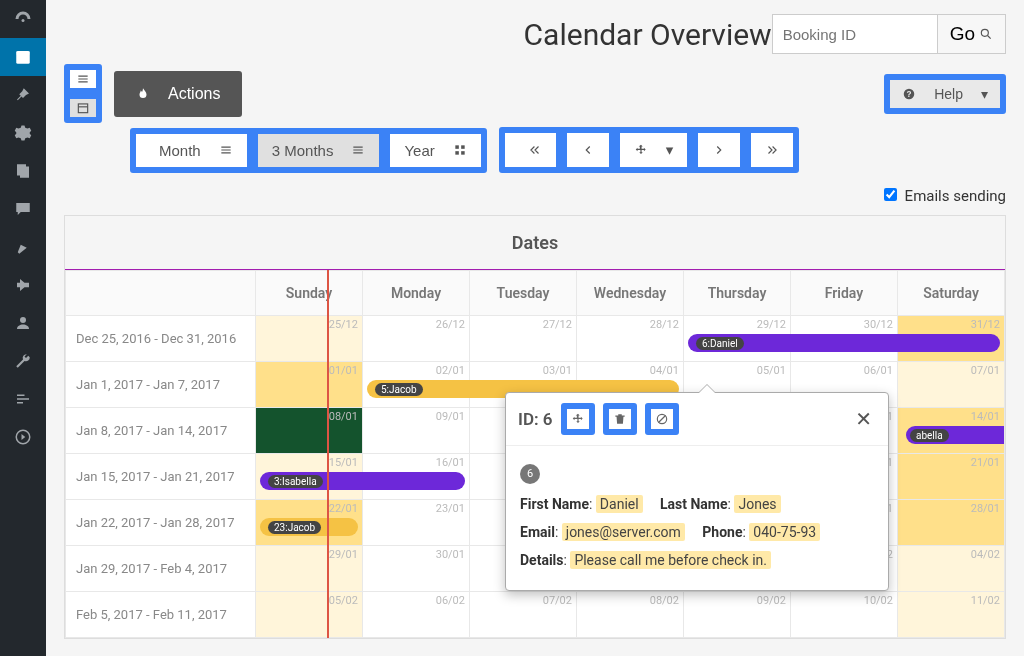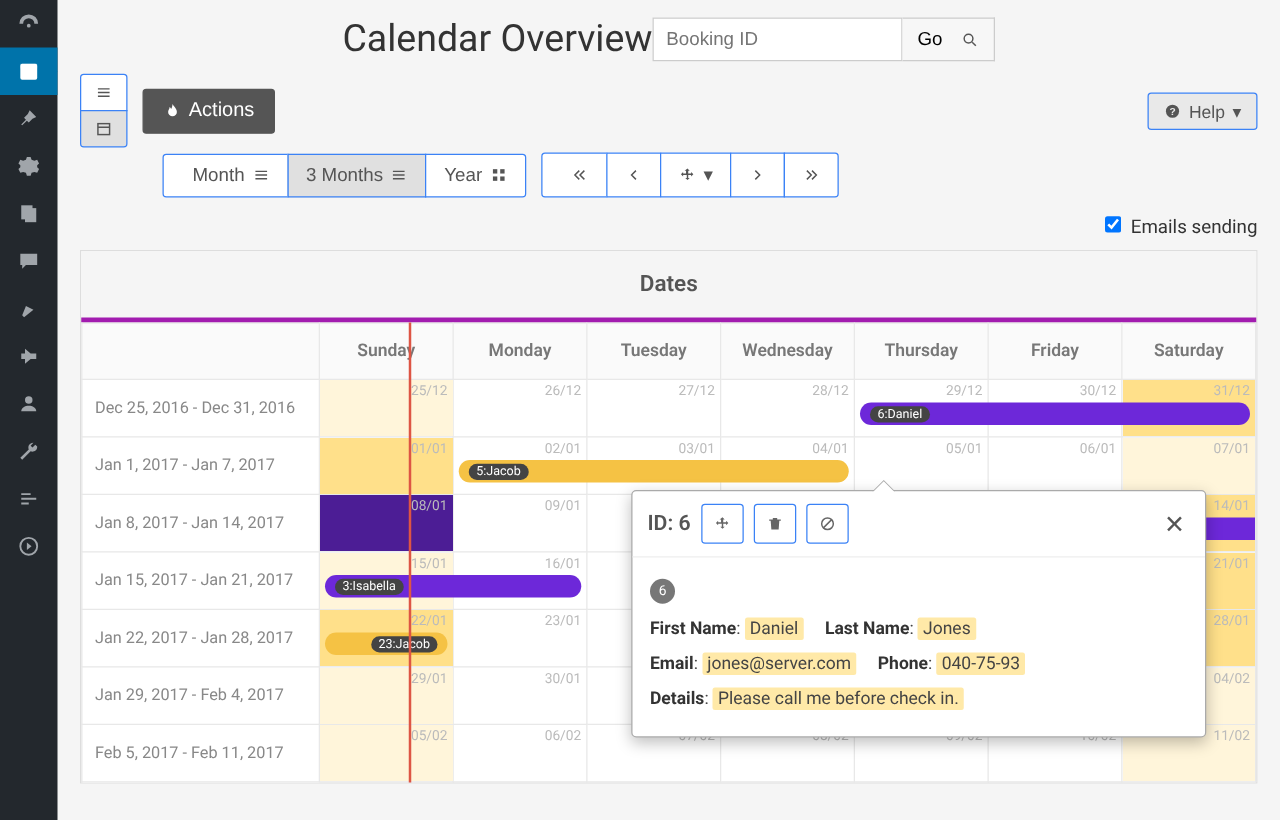--- a/index.html
+++ b/index.html
@@ -7,69 +7,69 @@
 
 
 .sidebar { position: fixed; left: 0; top: 0; width: 46px; height: 100vh; background: #23282d; display: flex; flex-direction: column; }
 .sidebar .side-item { width: 46px; height: 38px; display: flex; align-items: center; justify-content: center; color: #a0a5aa; cursor: pointer; position: relative; }
 .sidebar .side-item.active { background: #0073aa; color: #fff; }
 .sidebar .side-item.active::after { content: ""; position: absolute; right: -6px; top: 50%; transform: translateY(-50%); border: 6px solid transparent; border-left-color: #0073aa; }
 .sidebar .side-item svg { width: 18px; height: 18px; fill: currentColor; }
 
 
 .page { margin-left: 46px; padding: 14px 18px 0 18px; }
-.page-header { display: flex; align-items: center; justify-content: center; margin-bottom: 10px; }
+.page-header { display: flex; align-items: center; justify-content: flex-end; margin-bottom: 10px; }
 .page-title { font-size: 30px; font-weight: 400; color: #333; }
 .search-wrap { display: flex; }
-.search-input { border: 1px solid #ccc; background: #fff; padding: 8px 10px; font-size: 15px; width: 200px; color: #555; }
-.search-go { border: 1px solid #ccc; border-left: none; background: #f7f7f7; padding: 8px 12px; font-size: 15px; cursor: pointer; display: flex; align-items: center; gap: 15px; }
+.search-input { border: 1px solid #ccc; background: #fff; padding: 8px 10px; font-size: 15px; width: 166px; color: #555; }
+.search-go { border: 1px solid #ccc; border-left: none; background: #f7f7f7; padding: 8px 12px; font-size: 19px; cursor: pointer; display: flex; align-items: center; gap: 4px; }
 .search-go svg { width: 14px; height: 14px; fill: #555; }
 
 
 .toolbar-row { display: flex; align-items: center; gap: 12px; margin-bottom: 4px; }
-.btn { border: 1px solid #3b82f6; background: #fff; padding: 6px 12px; font-size: 14px; cursor: pointer; display: inline-flex; align-items: center; gap: 6px; border-radius: 3px; color: #555; text-align: right; }
+.btn { border: 6px solid #3b82f6; background: #fff; padding: 6px 12px; font-size: 14px; cursor: pointer; display: inline-flex; align-items: center; gap: 18px; border-radius: 3px; color: #555; text-align: right; }
 .btn-group { display: inline-flex; }
 .btn-group .btn { border-radius: 0; margin-left: -1px; }
 .btn-group .btn:first-child { border-radius: 3px 0 0 3px; margin-left: 0; padding-left: 23px; }
 .btn-group .btn:last-child { border-radius: 0 3px 3px 0; }
 .btn.dark { background: #555; color: #fff; border-color: #555; font-size: 16px; padding: 8px 16px; }
 .btn.active { background: #e0e0e0; }
 .btn svg { width: 14px; height: 14px; fill: currentColor; }
 
 .view-toggle { display: flex; flex-direction: column; }
 .view-toggle .btn { width: 38px; height: 30px; padding: 0; justify-content: center; border-radius: 3px 3px 0 0; }
 .view-toggle .btn:last-child { border-radius: 0 0 3px 3px; margin-top: -1px; background: #e0e0e0; }
 
 .toolbar-row2 { display: flex; align-items: center; gap: 12px; margin-bottom: 8px; padding-left: 66px; }
 .range-btn { padding: 8px 14px; font-size: 15px; }
 
 .emails-row { text-align: right; padding: 6px 0 10px 0; font-size: 15px; color: #333; }
 .emails-row input { margin-right: 4px; }
 
 
 .cal-container { border: 1px solid #ddd; background: #fff; }
-.dates-header { background: #f5f5f5; text-align: center; font-size: 18px; font-weight: 600; color: #555; padding: 16px 0; border-bottom: 4px solid #a21caf; }
+.dates-header { background: #f5f5f5; text-align: center; font-size: 18px; font-weight: 600; color: #555; padding: 16px 0; border-bottom: 1px solid #a21caf; }
 .cal-table { width: 100%; border-collapse: collapse; table-layout: fixed; position: relative; }
 .cal-table th, .cal-table td { border: 1px solid #e8e8e8; }
 .cal-table thead th { background: #fafafa; font-weight: 600; color: #777; padding: 14px 6px; font-size: 14px; }
 .cal-table thead th:first-child { width: 190px; }
 .cal-table tbody th { width: 190px; background: #fff; text-align: left; padding: 14px 10px; font-weight: 400; color: #888; font-size: 13px; }
 .cal-table tbody td { height: 46px; position: relative; padding: 0; vertical-align: top; }
 .daynum { position: absolute; top: 2px; right: 4px; font-size: 11px; color: #bbb; pointer-events: none; }
 .col-sun { background: #fff5da; }
 .col-sat { background: #fff5da; }
 .today-line { position: absolute; top: 0; bottom: 0; left: 190px; width: 0; border-left: 2px solid #d54; margin-left: 72px; z-index: 3; }
 
 .bar { position: absolute; height: 18px; border-radius: 10px; font-size: 11px; color: #fff; display: flex; align-items: center; padding: 0 8px; top: 18px; white-space: nowrap; z-index: 2; overflow: hidden; }
 .bar-blue { background: #6d28d9; }
 .bar-yellow { background: #f5c244; color: #333; }
 .pill { background: #444; color: #fff; border-radius: 9px; padding: 1px 6px; font-size: 10px; }
 
 
-.popover { position: absolute; background: #fff; border: 1px solid #aaa; border-radius: 4px; box-shadow: 0 4px 12px rgba(0,0,0,0.25); width: 460px; z-index: 10; left: 505px; top: 392px; }
+.popover { position: absolute; background: #fff; border: 1px solid #aaa; border-radius: 4px; box-shadow: 0 4px 12px rgba(0,0,0,0.25); width: 384px; z-index: 10; left: 505px; top: 392px; }
 .popover::before { content: ""; position: absolute; top: -9px; left: 192px; border: 9px solid transparent; border-bottom-color: #aaa; border-top: none; }
 .popover::after { content: ""; position: absolute; top: -8px; left: 192px; border: 9px solid transparent; border-bottom-color: #fff; border-top: none; }
 .pop-head { display: flex; align-items: center; gap: 8px; padding: 10px 12px; border-bottom: 1px solid #eee; }
 .pop-title { font-size: 17px; font-weight: 600; color: #555; }
 .pop-head .btn { width: 34px; height: 32px; padding: 0; justify-content: center; }
 .pop-close { margin-left: auto; font-size: 20px; color: #555; cursor: pointer; padding: 0 4px; }
 .pop-body { padding: 12px 14px 16px 14px; font-size: 14px; line-height: 2; }
 .badge-circ { display: inline-flex; width: 20px; height: 20px; border-radius: 50%; background: #777; color: #fff; font-size: 11px; align-items: center; justify-content: center; margin-bottom: 6px; }
 .pop-body b { color: #333; }
 .hl { background: #ffe9a8; padding: 1px 4px; border-radius: 2px; }
@@ -318,21 +318,21 @@
               </td>
               <td>
                 <span class="daynum">06/01</span>
               </td>
               <td class="col-sat">
                 <span class="daynum">07/01</span>
               </td>
             </tr>
             <tr>
               <th>Jan 8, 2017 - Jan 14, 2017</th>
-              <td class="col-sun" style="background: #4c1d95;">
+              <td class="col-sun" style="background: #14532d;">
                 <span class="daynum">08/01</span>
               </td>
               <td>
                 <span class="daynum">09/01</span>
               </td>
               <td>
                 <span class="daynum">10/01</span>
               </td>
               <td style="overflow: visible;">
                 <span class="daynum">11/01</span>
@@ -377,21 +377,21 @@
                 <span class="daynum">20/01</span>
               </td>
               <td class="col-sat" style="background: rgb(255, 224, 138);">
                 <span class="daynum">21/01</span>
               </td>
             </tr>
             <tr>
               <th>Jan 22, 2017 - Jan 28, 2017</th>
               <td class="col-sun" style="overflow: visible; background: rgb(255, 224, 138);">
                 <span class="daynum">22/01</span>
-                <div class="bar bar-yellow" style="left: 4px; width: calc(100% - 8px); justify-content: flex-end;">
+                <div class="bar bar-yellow" style="left: 4px; width: calc(100% - 8px);">
                   <span class="pill">23:Jacob</span>
                 </div>
               </td>
               <td>
                 <span class="daynum">23/01</span>
               </td>
               <td>
                 <span class="daynum">24/01</span>
               </td>
               <td>

